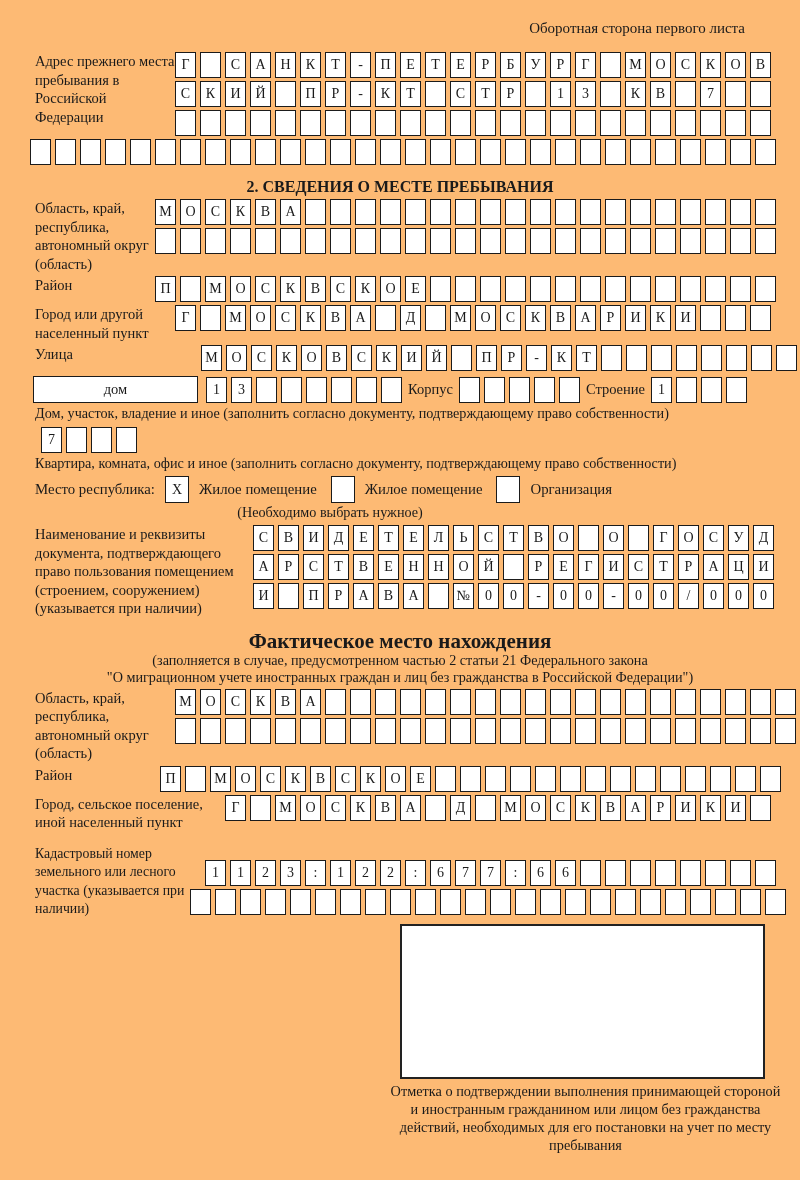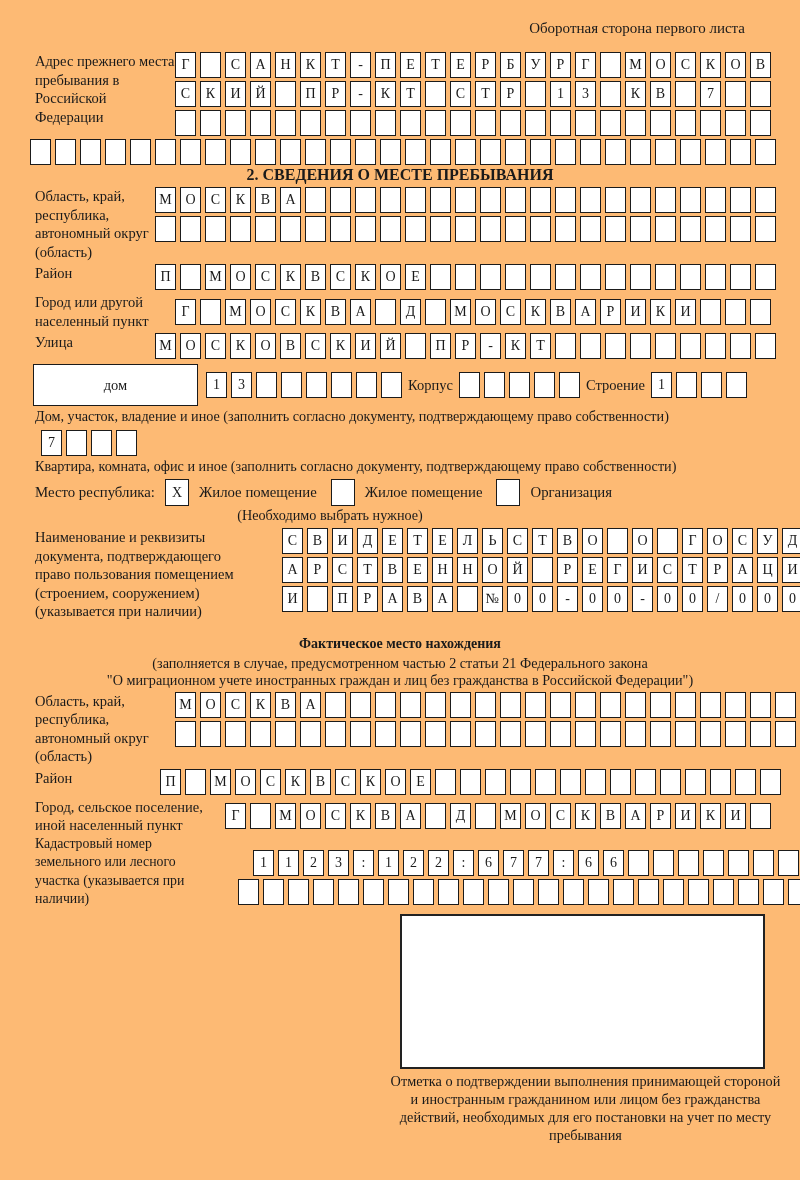--- a/index.html
+++ b/index.html
@@ -22,44 +22,44 @@
   .cells{display:flex;gap:4px;}
   .cell{
     box-sizing:border-box;flex:none;width:21px;height:26px;
     border:1.6px solid #1b1b1b;display:flex;align-items:center;justify-content:center;
     font-size:14px;background:#fff;
   }
   .sec1{margin:15px 0 0 35px;}
   .row4{margin:3px 0 0 30px;}
   .note-center{font-size:14.2px;text-align:center;margin-top:2px;line-height:17px;}
   .note-left{font-size:14.2px;margin:2px 0 0 35px;line-height:17px;}
-  .h2{font-size:16px;font-weight:bold;text-align:center;margin-top:0;line-height:19px;}
+  .h2{font-size:16px;font-weight:bold;text-align:center;margin-top:12px;line-height:19px;}
   .g-oblast{margin:3px 0 0 35px;}
   .g-rayon{margin:3px 0 0 35px;}
-  .g-gorod{margin:3px 0 0 35px;align-items:center;}
-  .g-ulitsa{margin:3px 0 0 35px;}
+  .g-gorod{margin:3px 0 0 35px;}
+  .g-ulitsa{margin:3px 0 0 35px;gap:46px;}
   .dom-row{display:flex;align-items:center;margin:5px 0 0 33px;}
   .widebox{
-    box-sizing:border-box;height:42px;border:1.7px solid #1b1b1b;
+    box-sizing:border-box;height:27px;border:1.7px solid #1b1b1b;
     display:flex;align-items:center;justify-content:center;font-size:14.5px;flex:none;background:#fff;
   }
   .dom-box{width:165px;}
   .kv-box{width:197px;}
   .inline-lbl{font-size:14.5px;margin:0 6px;flex:none;}
   .ml8{margin-left:8px;}
   .mesto{display:flex;align-items:center;margin:4px 0 0 35px;font-size:14.8px;}
   .m-lbl{margin-right:10px;flex:none;}
   .m-opt{margin:0 14px 0 10px;flex:none;}
   .cb .cell{width:24px;height:27px;}
   .mesto-note{width:660px;text-align:center;font-size:14.2px;margin-top:1px;line-height:17px;}
-  .g-doc{margin:4px 0 14px 35px;gap:29px;}
-  .fact-title{font-size:14px;font-weight:bold;text-align:center;margin-top:2px;line-height:18px;}
+  .g-doc{margin:4px 0 14px 35px;}
+  .fact-title{font-size:21px;font-weight:bold;text-align:center;margin-top:2px;line-height:18px;}
   .fact-note{font-size:14.2px;text-align:center;line-height:17px;}
   .fact-note-first{margin-top:2px;}
-  .g-kadastr{margin:0 0 0 35px;gap:48px;}
+  .g-kadastr{margin:13px 0 0 35px;}
   .g-kadastr .rows{margin-top:15px;}
   .ml15{margin-left:15px;}
   .stamp-box{
     box-sizing:border-box;width:365px;height:155px;margin:5px 0 0 400px;
     border:2px solid #222;background:#fff;
   }
   .stamp-caption{width:395px;margin:3px 0 0 388px;text-align:center;font-size:14.3px;line-height:18px;}
 </style>
 </head>
 <body>

